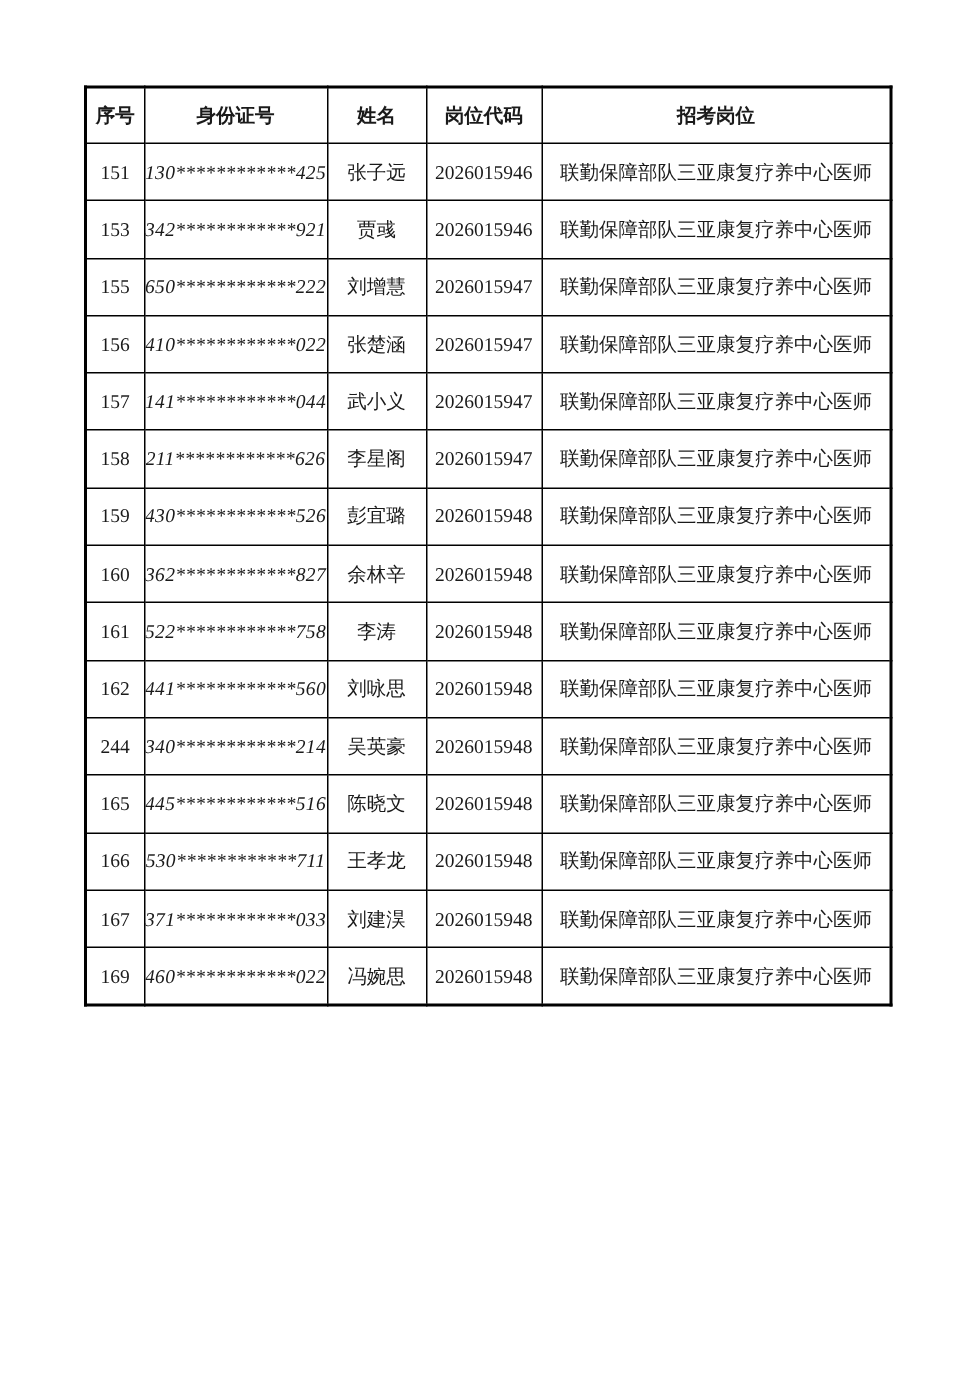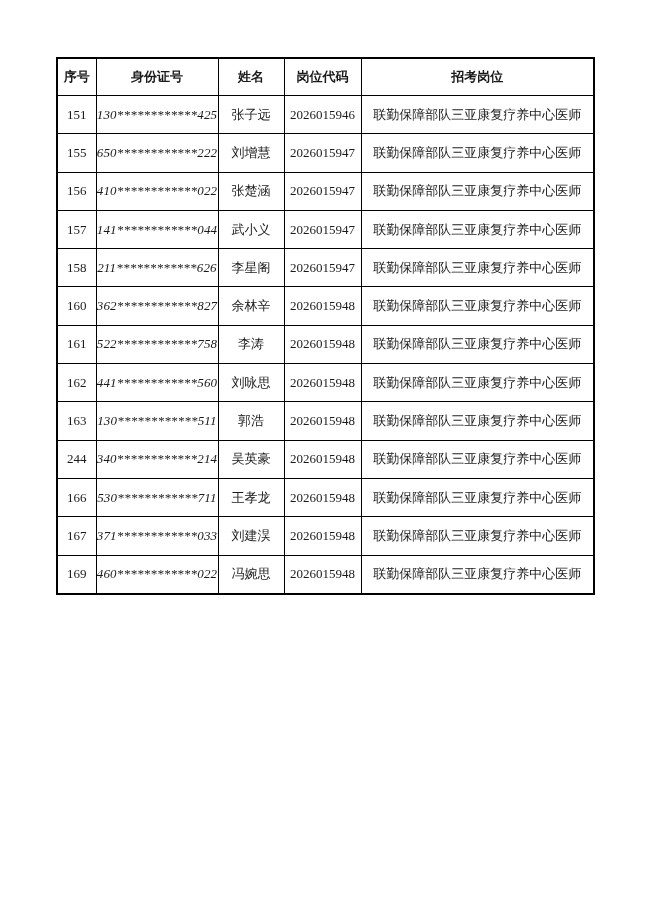--- a/index.html
+++ b/index.html
@@ -92,20 +92,27 @@
     </thead>
     <tbody>
         <tr>
     <td class="cell-serial">151</td>
     <td class="cell-id">130************425</td>
     <td class="cell-name">张子远</td>
     <td class="cell-code">2026015946</td>
     <td class="cell-position">联勤保障部队三亚康复疗养中心医师</td>
   </tr>
         <tr>
+    <td class="cell-serial">153</td>
+    <td class="cell-id">342************921</td>
+    <td class="cell-name">贾彧</td>
+    <td class="cell-code">2026015946</td>
+    <td class="cell-position">联勤保障部队三亚康复疗养中心医师</td>
+  </tr>
+        <tr>
     <td class="cell-serial">155</td>
     <td class="cell-id">650************222</td>
     <td class="cell-name">刘增慧</td>
     <td class="cell-code">2026015947</td>
     <td class="cell-position">联勤保障部队三亚康复疗养中心医师</td>
   </tr>
         <tr>
     <td class="cell-serial">156</td>
     <td class="cell-id">410************022</td>
     <td class="cell-name">张楚涵</td>
@@ -120,20 +127,27 @@
     <td class="cell-position">联勤保障部队三亚康复疗养中心医师</td>
   </tr>
         <tr>
     <td class="cell-serial">158</td>
     <td class="cell-id">211************626</td>
     <td class="cell-name">李星阁</td>
     <td class="cell-code">2026015947</td>
     <td class="cell-position">联勤保障部队三亚康复疗养中心医师</td>
   </tr>
         <tr>
+    <td class="cell-serial">159</td>
+    <td class="cell-id">430************526</td>
+    <td class="cell-name">彭宜璐</td>
+    <td class="cell-code">2026015948</td>
+    <td class="cell-position">联勤保障部队三亚康复疗养中心医师</td>
+  </tr>
+        <tr>
     <td class="cell-serial">160</td>
     <td class="cell-id">362************827</td>
     <td class="cell-name">余林辛</td>
     <td class="cell-code">2026015948</td>
     <td class="cell-position">联勤保障部队三亚康复疗养中心医师</td>
   </tr>
         <tr>
     <td class="cell-serial">161</td>
     <td class="cell-id">522************758</td>
     <td class="cell-name">李涛</td>
@@ -141,30 +155,30 @@
     <td class="cell-position">联勤保障部队三亚康复疗养中心医师</td>
   </tr>
         <tr>
     <td class="cell-serial">162</td>
     <td class="cell-id">441************560</td>
     <td class="cell-name">刘咏思</td>
     <td class="cell-code">2026015948</td>
     <td class="cell-position">联勤保障部队三亚康复疗养中心医师</td>
   </tr>
         <tr>
-    <td class="cell-serial">163</td>
-    <td class="cell-id">130************511</td>
-    <td class="cell-name">郭浩</td>
-    <td class="cell-code">2026015948</td>
-    <td class="cell-position">联勤保障部队三亚康复疗养中心医师</td>
-  </tr>
-        <tr>
     <td class="cell-serial">244</td>
     <td class="cell-id">340************214</td>
     <td class="cell-name">吴英豪</td>
+    <td class="cell-code">2026015948</td>
+    <td class="cell-position">联勤保障部队三亚康复疗养中心医师</td>
+  </tr>
+        <tr>
+    <td class="cell-serial">165</td>
+    <td class="cell-id">445************516</td>
+    <td class="cell-name">陈晓文</td>
     <td class="cell-code">2026015948</td>
     <td class="cell-position">联勤保障部队三亚康复疗养中心医师</td>
   </tr>
         <tr>
     <td class="cell-serial">166</td>
     <td class="cell-id">530************711</td>
     <td class="cell-name">王孝龙</td>
     <td class="cell-code">2026015948</td>
     <td class="cell-position">联勤保障部队三亚康复疗养中心医师</td>
   </tr>

